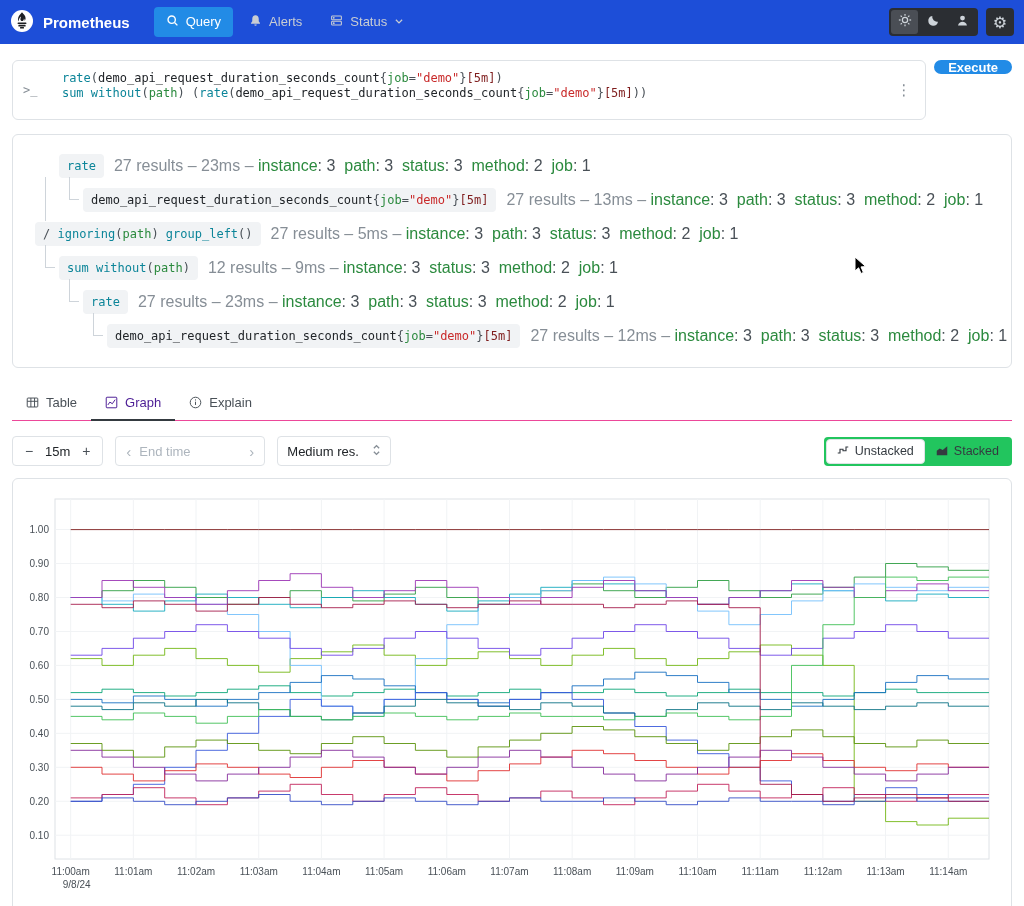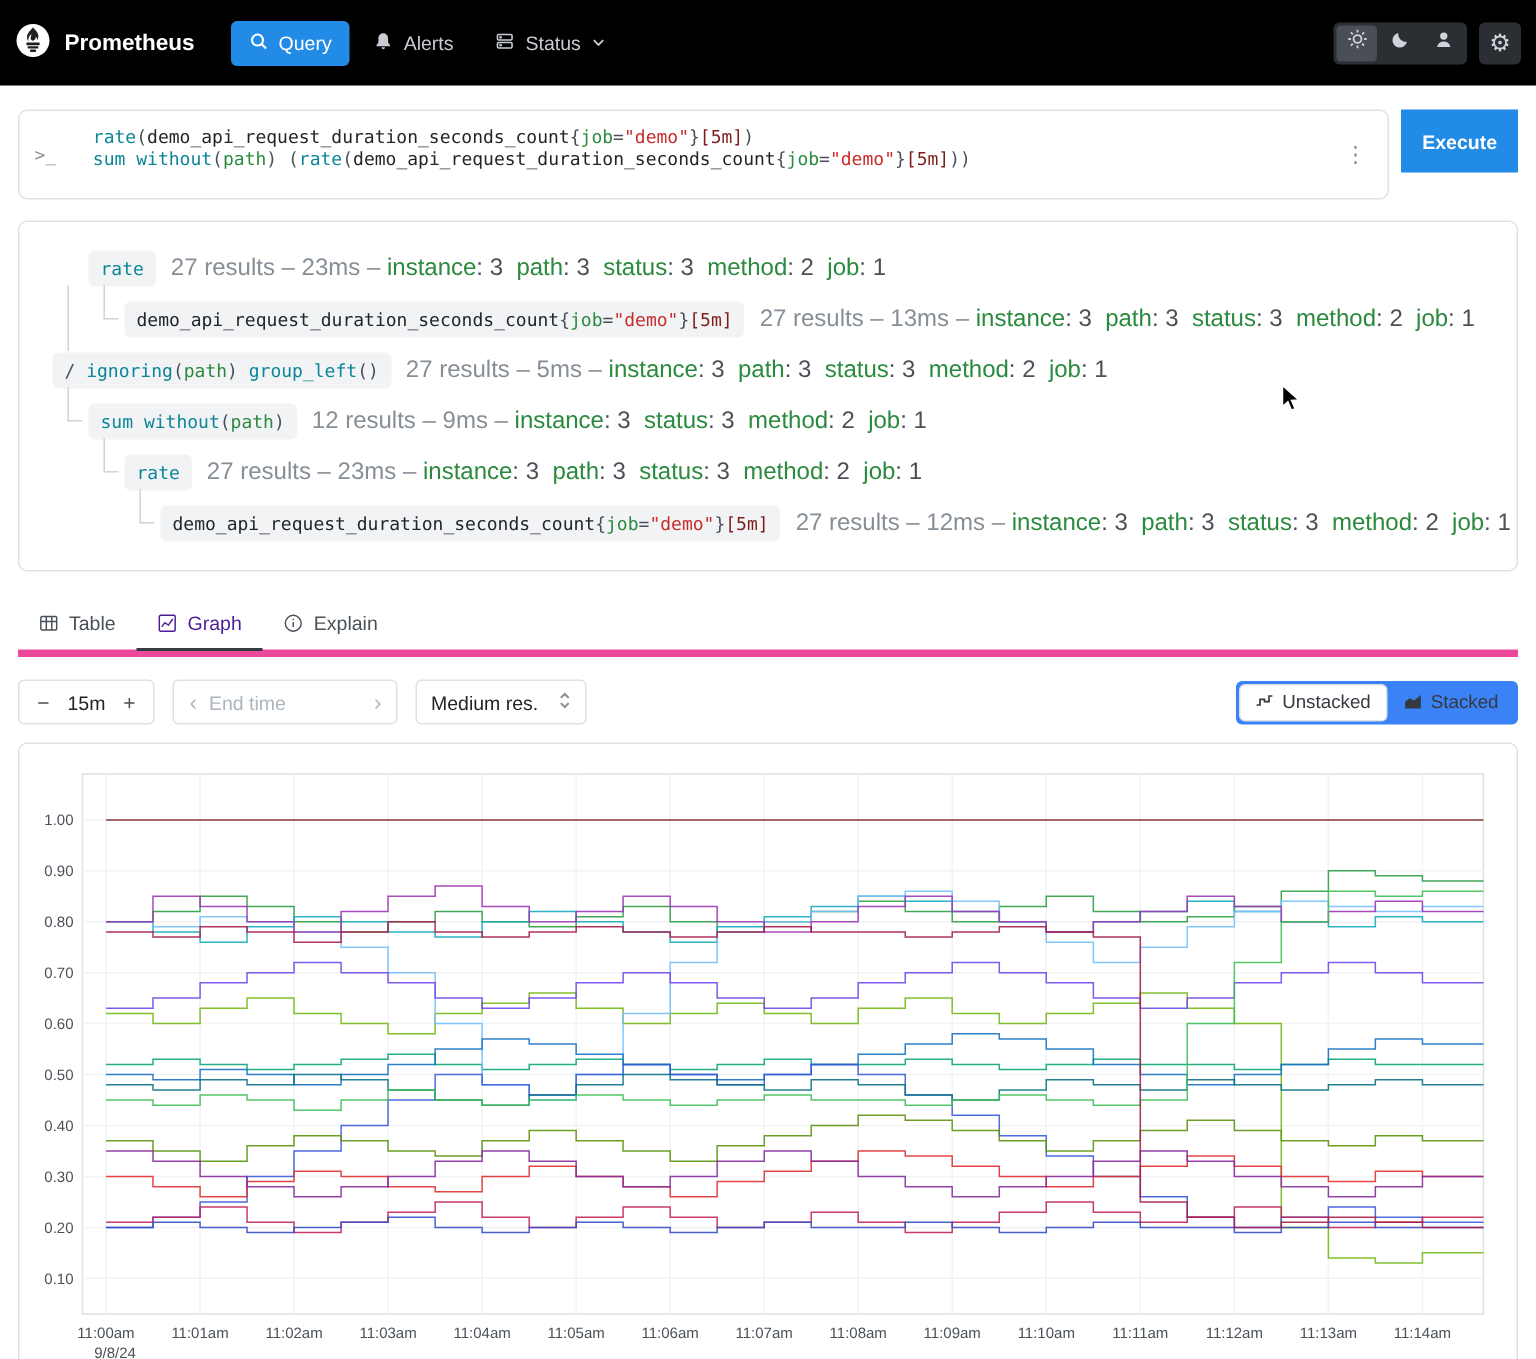--- a/index.html
+++ b/index.html
@@ -1,61 +1,61 @@
 <!DOCTYPE html>
 <html><head>
 <meta charset="utf-8">
 <style>
   *{box-sizing:border-box;margin:0;padding:0}
   html,body{width:1024px;height:906px;overflow:hidden;background:#fff;
     font-family:"Liberation Sans",sans-serif;color:#212529}
   
-  .navbar{height:57px;background:#000000;display:flex;align-items:center;padding:0 10px;gap:4px}
+  .navbar{height:44px;background:#1d4ed8;display:flex;align-items:center;padding:0 10px;gap:4px}
   .brand{display:flex;align-items:center;gap:9px;color:#fff;font-size:15px;font-weight:700;margin-right:20px}
   .nav-item{display:flex;align-items:flex-start;gap:7px;color:#c9cdd3;font-size:13px;padding:7px 12px;border-radius:4px;cursor:pointer}
   .nav-item.active{background:#228be6;color:#fff}
   .nav-right{margin-left:auto;display:flex;gap:8px;align-items:center}
   .theme-group{display:flex;background:#2b2e33;border-radius:4px;padding:2px;gap:2px}
   .theme-btn{width:27px;height:24px;display:flex;align-items:center;justify-content:center;border-radius:3px;color:#ced4da;cursor:pointer}
   .theme-btn.active{background:#4a4e55}
   .gear-btn{width:28px;height:28px;background:#2b2e33;border-radius:4px;display:flex;align-items:center;justify-content:center;color:#ced4da;font-size:16px;cursor:pointer;font-family:"DejaVu Sans",sans-serif}
   
   .content{padding:0 12px}
   .query-row{display:flex;gap:8px;margin-top:16px;align-items:flex-start}
   .query-panel{flex:1;border:1px solid #dee2e6;border-radius:6px;padding:8px 10px;display:flex;gap:10px;min-height:60px;background:#fff}
   .prompt{color:#868e96;font-family:"DejaVu Sans Mono",monospace;font-size:12px;align-self:center}
   .code{font-family:"DejaVu Sans Mono",monospace;font-size:12px;line-height:15px;white-space:pre}
   #expr{flex:1;padding-top:2px}
   .kebab{color:#868e96;font-size:15px;align-self:center;padding:0 4px;cursor:pointer}
-  .execute-btn{background:#228be6;color:#fff;border:none;border-radius:0;height:42px;padding:0 14px;font-size:13px;font-weight:700;cursor:pointer;font-family:"Liberation Sans",sans-serif}
+  .execute-btn{background:#228be6;color:#fff;border:none;border-radius:12px;height:14px;padding:0 14px;font-size:13px;font-weight:700;cursor:pointer;font-family:"Liberation Sans",sans-serif}
   
   .seg-fn{color:#0c8599}.seg-lbl{color:#2b8a3e}.seg-str{color:#c92a2a}.seg-dur{color:#7f1d1d}
   .seg-op{color:#495057}.seg-metric{color:#212529}
   .seg-meta{color:#868e96}.seg-mlbl{color:#2b8a3e}.seg-mnum{color:#495057}
   
   .tree-panel{border:1px solid #dee2e6;border-radius:6px;margin-top:14px;padding:14px;background:#fff}
   #tree-body{position:relative}
   .tree-row{position:relative;height:34px;display:flex;align-items:center;gap:10px}
   .chip{background:#f1f3f5;border-radius:4px;padding:5px 8px;font-family:"DejaVu Sans Mono",monospace;font-size:12px;white-space:pre;cursor:pointer}
   .stats{font-size:16px;white-space:pre}
   
-  .tabs-row{display:flex;border-bottom:5px solid #ec4899;margin-top:18px}
+  .tabs-row{display:flex;border-bottom:1px solid #ec4899;margin-top:18px}
   .tab{display:flex;align-items:center;gap:7px;padding:9px 14px;font-size:13px;color:#495057;border-bottom:2px solid transparent;margin-bottom:-1px;cursor:pointer}
   .tab.active{border-bottom-color:#343a40;color:#4c1d95}
   
   .controls-row{display:flex;gap:12px;margin-top:15px;align-items:center}
   .ctrl{border:1px solid #dee2e6;border-radius:4px;height:30px;display:flex;align-items:center;background:#fff}
   .duration{padding:0 4px}
   .dur-btn{width:24px;text-align:center;color:#495057;font-size:14px;cursor:pointer}
   .dur-val{font-size:13px;padding:0 4px}
   .endtime{width:150px;padding:0 10px;gap:8px;font-size:13px}
   .endtime .chev{color:#adb5bd;font-size:15px;cursor:pointer}
   .placeholder{color:#adb5bd;flex:1}
   .resolution{width:114px;padding:0 9px;justify-content:space-between;font-size:13px;cursor:pointer}
-  .stack-group{margin-left:auto;background:#3b82f6;border-radius:4px;padding:2px;display:flex}
+  .stack-group{margin-left:auto;background:#22c55e;border-radius:4px;padding:2px;display:flex}
   .stack-btn{display:flex;align-items:center;gap:6px;font-size:12.5px;color:#343a40;padding:4px 10px;border-radius:4px;border:1px solid transparent;cursor:pointer}
   .stack-btn.active{background:#fff;border-color:#dee2e6}
   
   .graph-panel{border:1px solid #dee2e6;border-radius:6px;margin-top:12px;padding:10px;height:480px;background:#fff}
   .cursor-overlay{position:absolute;left:854px;top:256px;pointer-events:none;z-index:50}
 </style>
 </head>
 <body>
 
 <div class="navbar">

